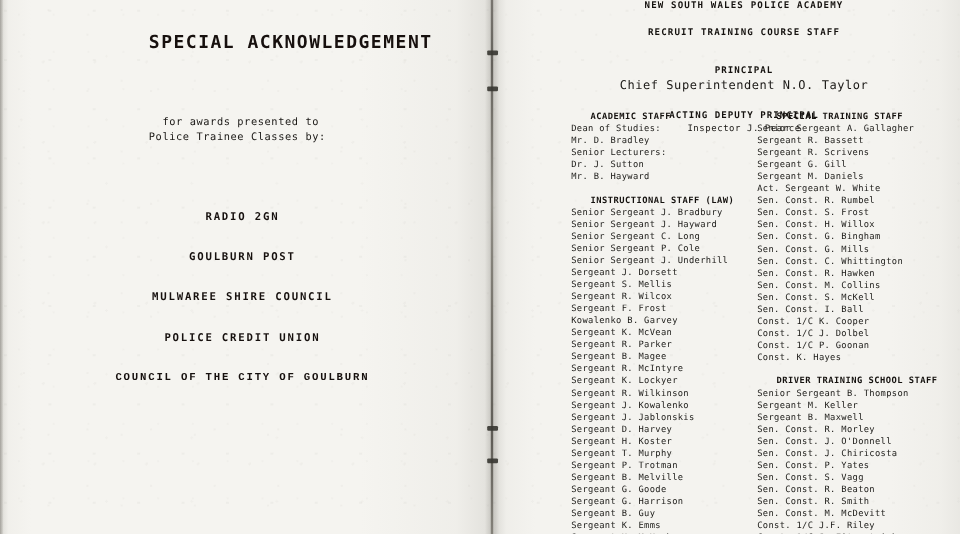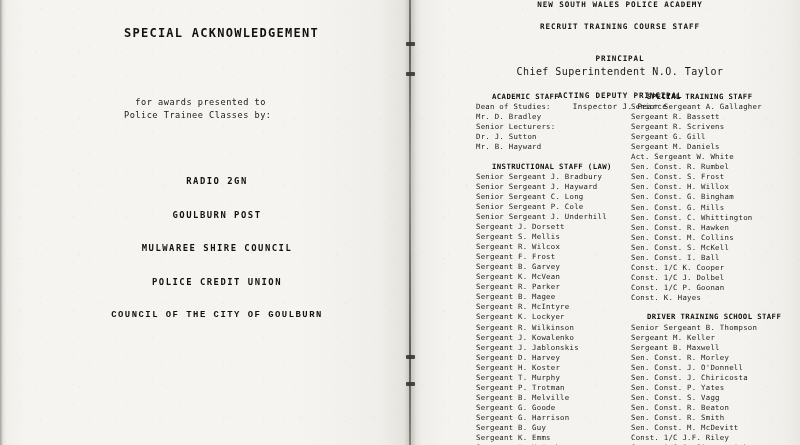--- a/index.html
+++ b/index.html
@@ -119,38 +119,38 @@
   }
   .page-left  { left: 0;   width: 404px; height: 445px; }
   .page-right { left: 428px; width: 384px; height: 445px; }
 
   
   .l-title {
     position: absolute;
     left: 124px; top: 26px;
     font-family: "DejaVu Sans Mono", monospace;
     font-weight: bold;
-    font-size: 12px;
+    font-size: 15px;
     letter-spacing: 1.25px;
     color: #17100e;
     white-space: pre;
   }
   .l-sub {
     position: absolute;
     left: 124px; top: 96px;
     font-family: "DejaVu Sans Mono", monospace;
     font-size: 8.6px;
     line-height: 13px;
     letter-spacing: 0.5px;
     color: #191714;
     white-space: pre;
   }
   .l-sponsors {
     position: absolute;
-    left: 15px; top: 176px;
+    left: 0; top: 176px;
     width: 404px;
     text-align: center;
   }
   .sponsor {
     font-family: "DejaVu Sans Mono", monospace;
     font-weight: bold;
     font-size: 8.9px;
     letter-spacing: 1.5px;
     color: #16100e;
     margin-bottom: 23.5px;
@@ -317,21 +317,21 @@
         <ul>
             <li>Senior Sergeant J. Bradbury</li>
             <li>Senior Sergeant J. Hayward</li>
             <li>Senior Sergeant C. Long</li>
             <li>Senior Sergeant P. Cole</li>
             <li>Senior Sergeant J. Underhill</li>
             <li>Sergeant J. Dorsett</li>
             <li>Sergeant S. Mellis</li>
             <li>Sergeant R. Wilcox</li>
             <li>Sergeant F. Frost</li>
-            <li>Sergeant B. Garvey</li>
+            <li>Kowalenko B. Garvey</li>
             <li>Sergeant K. McVean</li>
             <li>Sergeant R. Parker</li>
             <li>Sergeant B. Magee</li>
             <li>Sergeant R. McIntyre</li>
             <li>Sergeant K. Lockyer</li>
             <li>Sergeant R. Wilkinson</li>
             <li>Sergeant J. Kowalenko</li>
             <li>Sergeant J. Jablonskis</li>
             <li>Sergeant D. Harvey</li>
             <li>Sergeant H. Koster</li>

